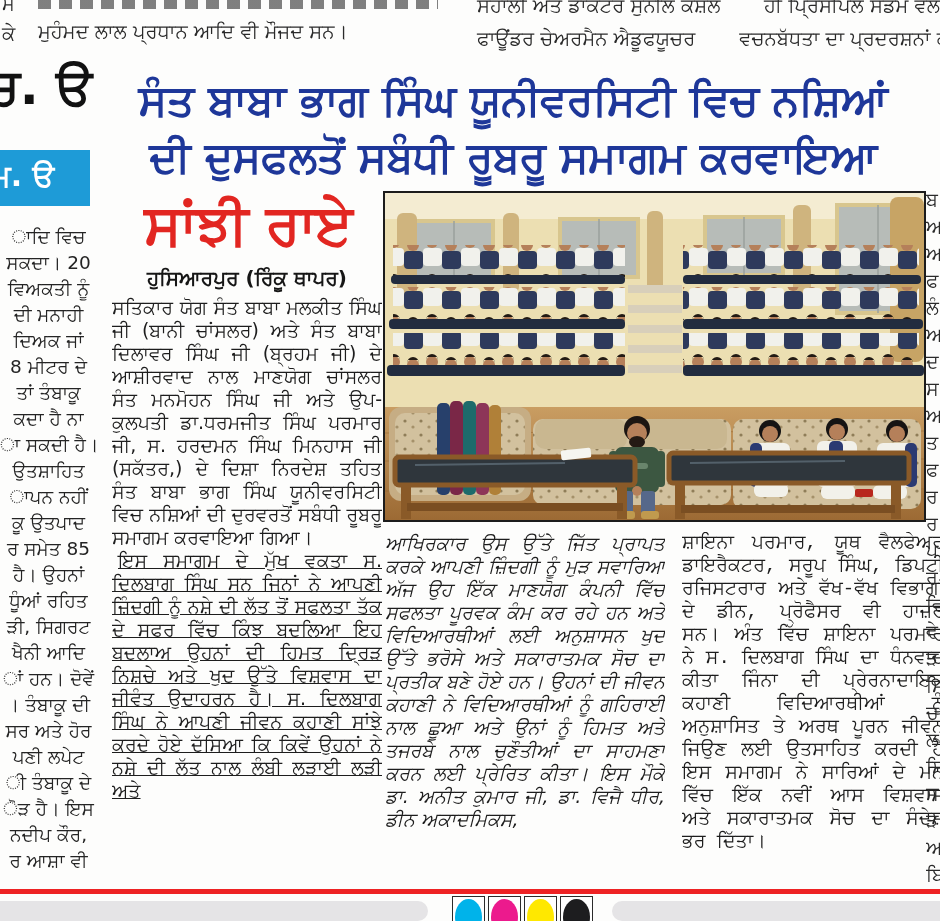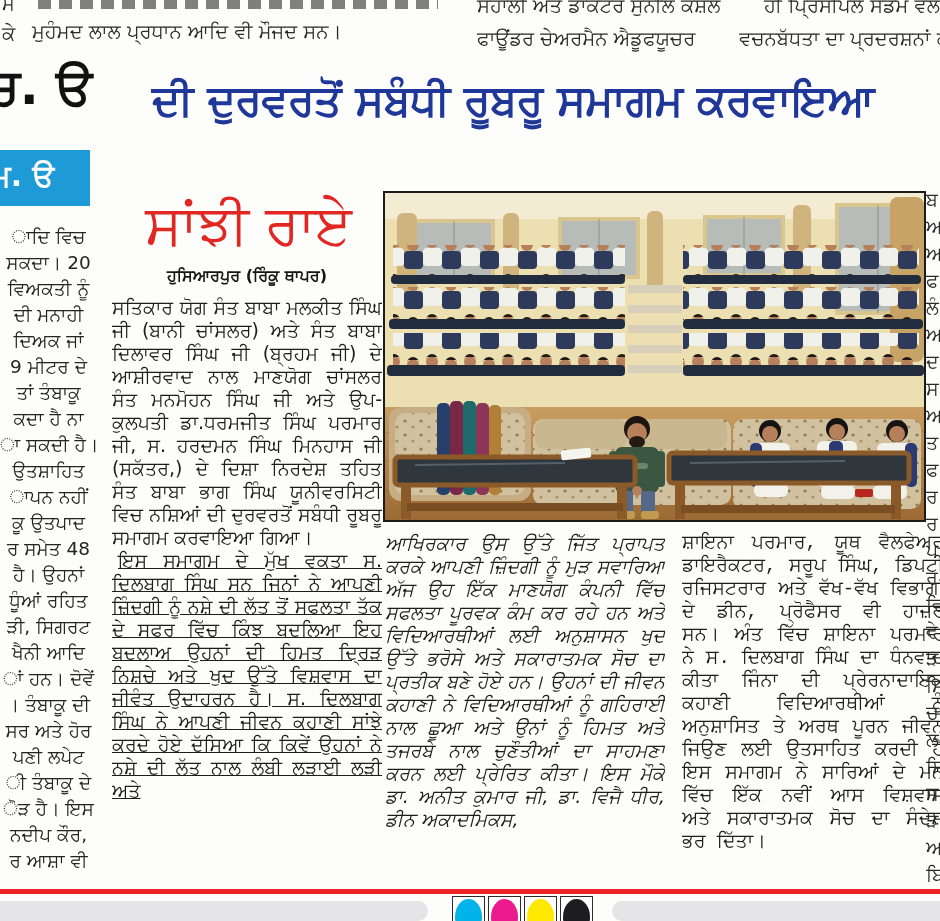--- a/index.html
+++ b/index.html
@@ -14,73 +14,74 @@
   .topline { font-size:19.5px; white-space:nowrap; color:#2a2a2a; }
   .headline {
     width:802px; text-align:center; font-weight:800; font-size:43px; line-height:57px;
     color:#1e3799; letter-spacing:-.5px;
   }
   .marker-black { font-size:50px; font-weight:700; color:#111; white-space:nowrap; }
   .marker-blue-box { background:#1e9bd7; width:90px; height:56px; overflow:hidden; }
   .marker-blue-box span { display:block; margin-left:-9px; margin-top:8px; color:#fff; font-size:30px; font-weight:700; white-space:nowrap; }
   .leftcol { width:100px; overflow:hidden; }
   .leftcol .line { height:26px; line-height:26px; font-size:18.5px; text-align:center; padding-right:3px; white-space:nowrap; color:#242424; }
-  .section-title { width:272px; text-align:center; font-size:56px; font-weight:400; color:#e22621; letter-spacing:-1px; white-space:nowrap; }
-  .dateline { width:270px; text-align:center; font-weight:700; font-size:16px; color:#161616; }
+  .section-title { width:272px; text-align:center; font-size:56px; font-weight:700; color:#e22621; letter-spacing:-1px; white-space:nowrap; }
+  .dateline { width:270px; text-align:center; font-weight:700; font-size:20px; color:#161616; }
   .news { font-size:19px; line-height:23px; text-align:justify; color:#1d1d1d; }
   .news p + p { margin-top:0; text-indent:6px;text-decoration:underline; }
   .photo-frame { border:2px solid #1c1c1c; background:#ddd; overflow:hidden; }
   .edgecol { width:15px; overflow:hidden; }
   .edgecol .edge-ch { height:27px; line-height:27px; font-size:19px; color:#2a2a2a; white-space:nowrap; }
   .redline { background:#ee2224; }
   .grayband { background:#e5e4e6; }
   .swatch-box { width:33px; height:30px; background:#fff; border:1.5px solid #2b2b2b; overflow:hidden; position:relative; }
   .swatch-box .blob { position:absolute; left:2px; top:2px; width:27px; height:36px; border-radius:50%; }
   .swatch-row { display:flex; gap:3px; }
 </style>
 </head>
 <body>
 
 <div class="abs topline" style="left:2px; top:-8px;">ਮ</div>
 <div class="abs topline" style="left:2px; top:22px;">ਕੇ</div>
 <div class="abs cut-row" style="left:38px; top:0; width:400px; height:9px;"></div>
-<div class="abs topline" style="left:32px; top:20px;">ਮੁਹੰਮਦ ਲਾਲ ਪ੍ਰਧਾਨ ਆਦਿ ਵੀ ਮੌਜਦ ਸਨ।</div>
+<div class="abs topline" style="left:38px; top:20px;">ਮੁਹੰਮਦ ਲਾਲ ਪ੍ਰਧਾਨ ਆਦਿ ਵੀ ਮੌਜਦ ਸਨ।</div>
 
 <div class="abs topline" style="left:477px; top:-6px; width:463px; display:flex; justify-content:space-between;">
   <span>ਸਹਾਲੀ ਅਤੇ ਡਾਕਟਰ ਸੁਨੀਲ ਕਸ਼ਲ</span>
   <span>ਹੀ ਪ੍ਰਿੰਸੀਪਲ ਸੈਡਮ ਵਲ</span>
 </div>
 <div class="abs topline" style="left:477px; top:27px; width:463px; display:flex; justify-content:space-between;gap:44px;">
   <span>ਫਾਊਂਡਰ ਚੇਅਰਮੈਨ ਐਡੂਫਯੂਚਰ</span>
   <span>ਵਚਨਬੱਧਤਾ ਦਾ ਪ੍ਰਦਰਸ਼ਨਾਂ ਕ</span>
 </div>
 
 <div class="abs headline" style="left:112px; top:72px;">
-  <div>ਦੀ ਦੁਰਵਰਤੋਂ ਸਬੰਧੀ ਰੂਬਰੂ ਸਮਾਗਮ ਕਰਵਾਇਆ</div>
+  <div>ਸੰਤ ਬਾਬਾ ਭਾਗ ਸਿੰਘ ਯੂਨੀਵਰਸਿਟੀ ਵਿਚ ਨਸ਼ਿਆਂ</div>
+  <div>ਦੀ ਦੁਸਫਲਤੋਂ ਸਬੰਧੀ ਰੂਬਰੂ ਸਮਾਗਮ ਕਰਵਾਇਆ</div>
 </div>
 
 <div class="abs marker-black" style="left:-14px; top:58px;">ਚ. ੳ</div>
 <div class="abs marker-blue-box" style="left:0; top:150px;">
   <span>ਮ. ੳ</span>
 </div>
 
 <div class="abs leftcol" style="left:0; top:224px;">
     <div class="line">ਾਦਿ ਵਿਚ</div>
     <div class="line">ਸਕਦਾ। 20</div>
     <div class="line">ਵਿਅਕਤੀ ਨੂੰ</div>
     <div class="line">ਦੀ ਮਨਾਹੀ</div>
     <div class="line">ਦਿਅਕ ਜਾਂ</div>
-    <div class="line">9 ਮੀਟਰ ਦੇ</div>
+    <div class="line">8 ਮੀਟਰ ਦੇ</div>
     <div class="line">ਤਾਂ ਤੰਬਾਕੂ</div>
     <div class="line">ਕਦਾ ਹੈ ਨਾ</div>
     <div class="line">ਾ ਸਕਦੀ ਹੈ।</div>
     <div class="line">ਉਤਸ਼ਾਹਿਤ</div>
     <div class="line">ਾਪਨ ਨਹੀਂ</div>
     <div class="line">ਕੂ ਉਤਪਾਦ</div>
-    <div class="line">ਰ ਸਮੇਤ 48</div>
+    <div class="line">ਰ ਸਮੇਤ 85</div>
     <div class="line">ਹੈ। ਉਹਨਾਂ</div>
     <div class="line">ਧੂੰਆਂ ਰਹਿਤ</div>
     <div class="line">ੜੀ, ਸਿਗਰਟ</div>
     <div class="line">ਖੈਨੀ ਆਦਿ</div>
     <div class="line">ਾਂ ਹਨ। ਦੋਵੇਂ</div>
     <div class="line">। ਤੰਬਾਕੂ ਦੀ</div>
     <div class="line">ਸਰ ਅਤੇ ਹੋਰ</div>
     <div class="line">ਪਣੀ ਲਪੇਟ</div>
     <div class="line">ੀ ਤੰਬਾਕੂ ਦੇ</div>
     <div class="line">ੋੜ ਹੈ। ਇਸ</div>

